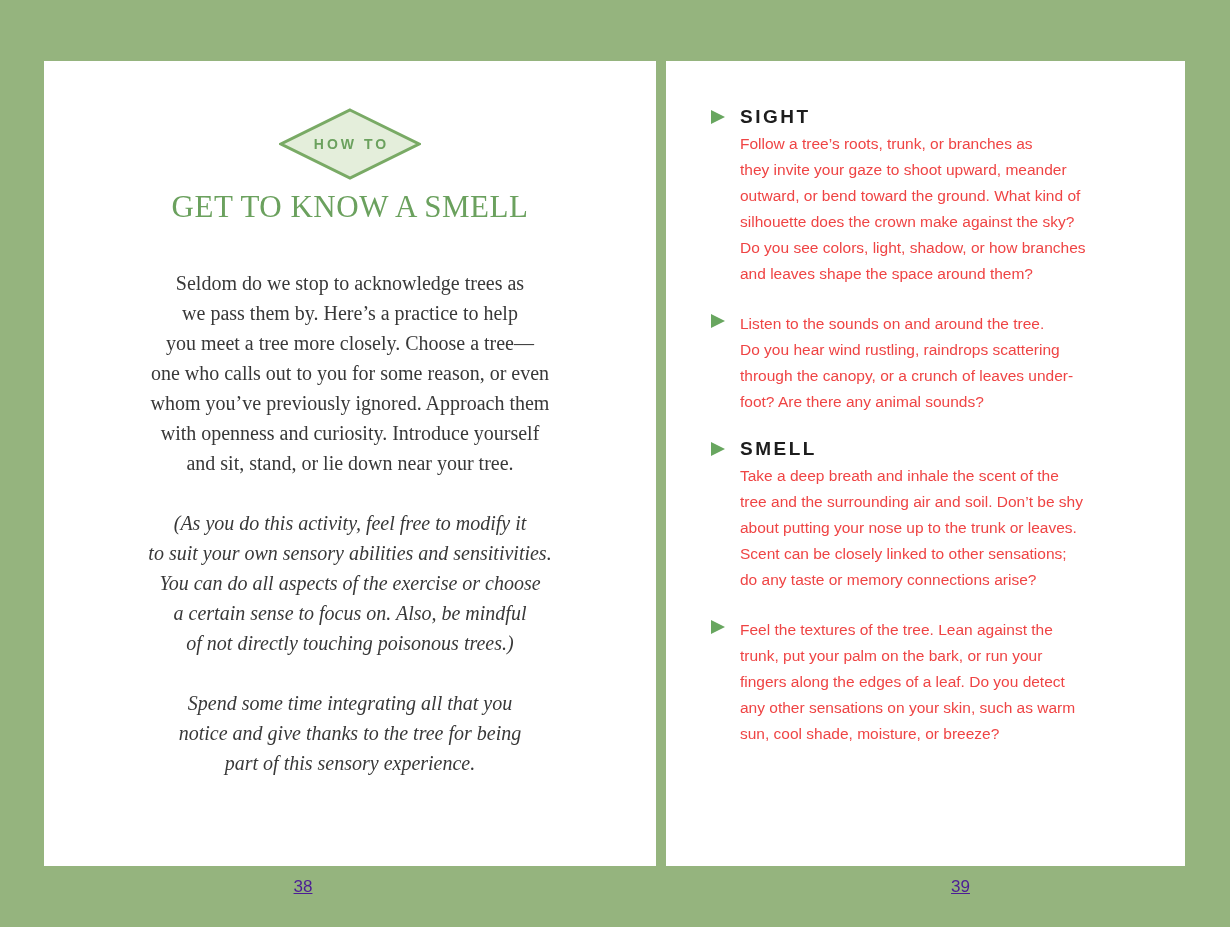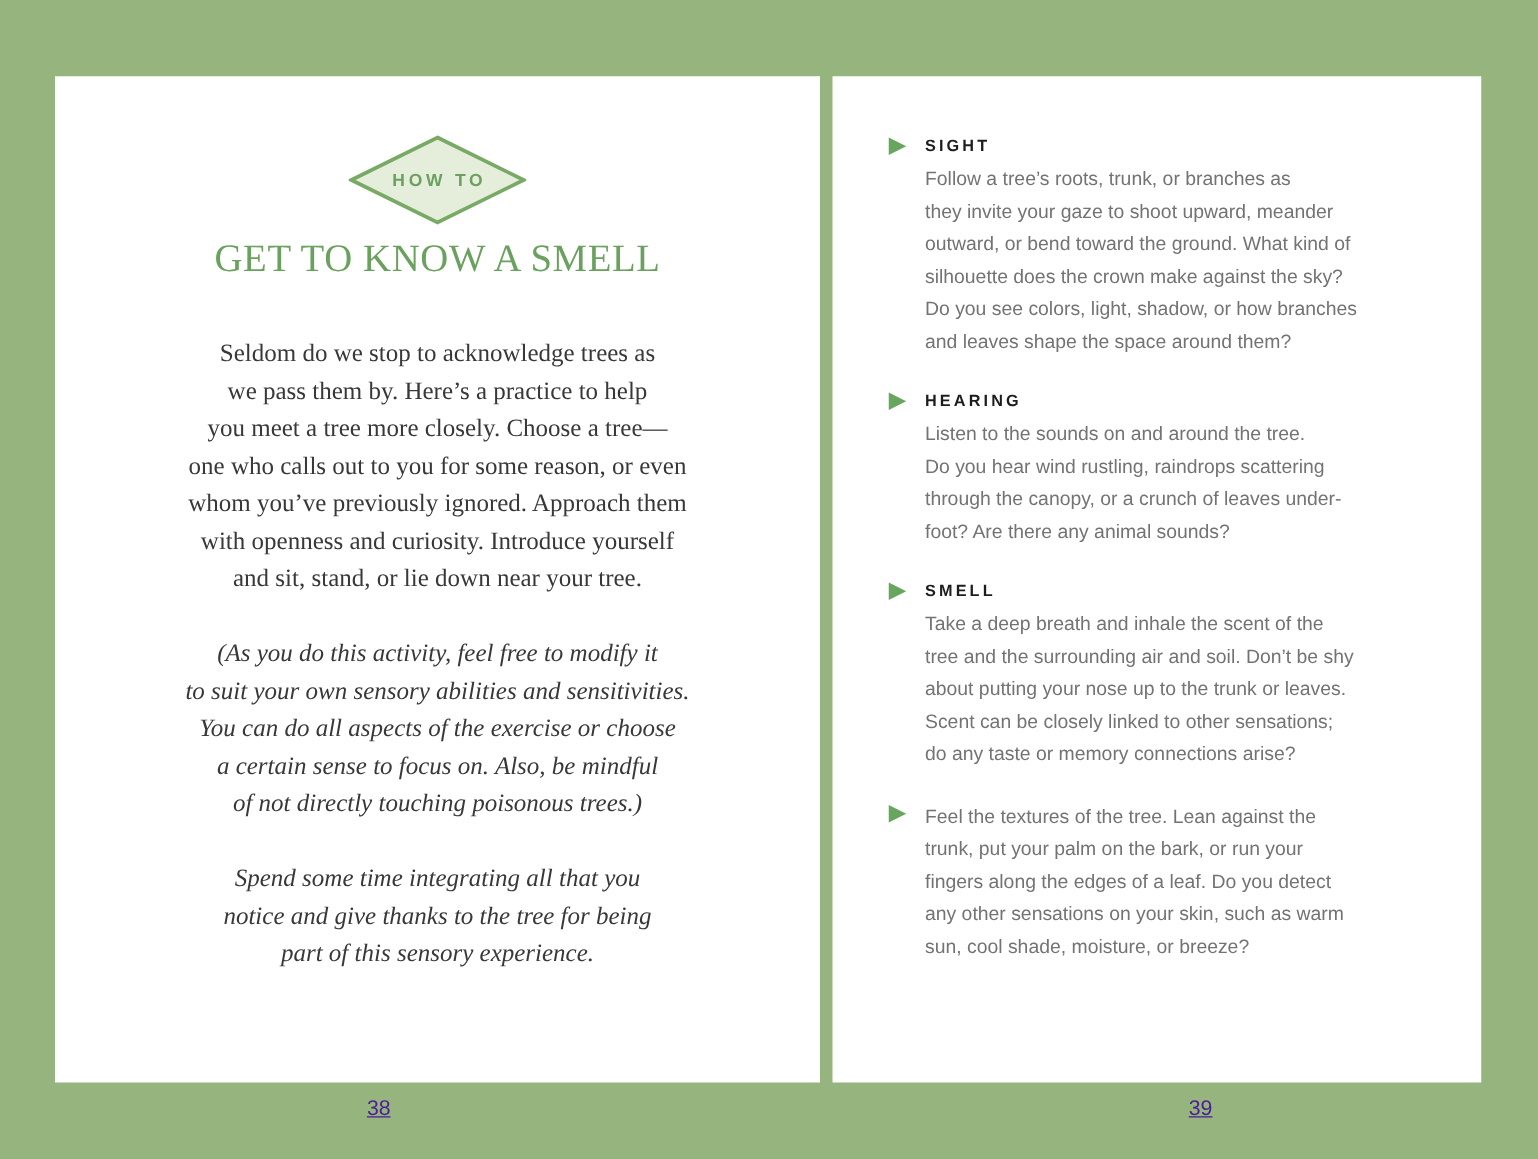--- a/index.html
+++ b/index.html
@@ -63,27 +63,27 @@
   .triangle-bullet {
     position: absolute; left: -29px; top: 3px;
     width: 0; height: 0;
     border-left: 14px solid #68a65f;
     border-top: 7px solid transparent;
     border-bottom: 7px solid transparent;
   }
   .sense-heading {
     margin: 0 0 5px 0;
     color: #1d1d1d;
-    font-size: 13px; font-weight: bold;
+    font-size: 19px; font-weight: bold;
     letter-spacing: 2.5px;
     line-height: 19px;
   }
   .sense-body {
     margin: 0;
-    color: #737373;
+    color: #ef4444;
     font-size: 15.5px;
     line-height: 26px;
     white-space: pre-line;
   }
 
   
   .folio {
     position: absolute; top: 876px;
     width: 518px;
     text-align: center;
@@ -138,21 +138,20 @@
       <p class="sense-body">Follow a tree’s roots, trunk, or branches as
 they invite your gaze to shoot upward, meander
 outward, or bend toward the ground. What kind of
 silhouette does the crown make against the sky?
 Do you see colors, light, shadow, or how branches
 and leaves shape the space around them?</p>
     </div>
 
     <div class="sense-section">
       <span class="triangle-bullet"></span>
-      <h2 class="sense-heading">HEARING</h2>
       <p class="sense-body">Listen to the sounds on and around the tree.
 Do you hear wind rustling, raindrops scattering
 through the canopy, or a crunch of leaves under-
 foot? Are there any animal sounds?</p>
     </div>
 
     <div class="sense-section">
       <span class="triangle-bullet"></span>
       <h2 class="sense-heading">SMELL</h2>
       <p class="sense-body">Take a deep breath and inhale the scent of the

